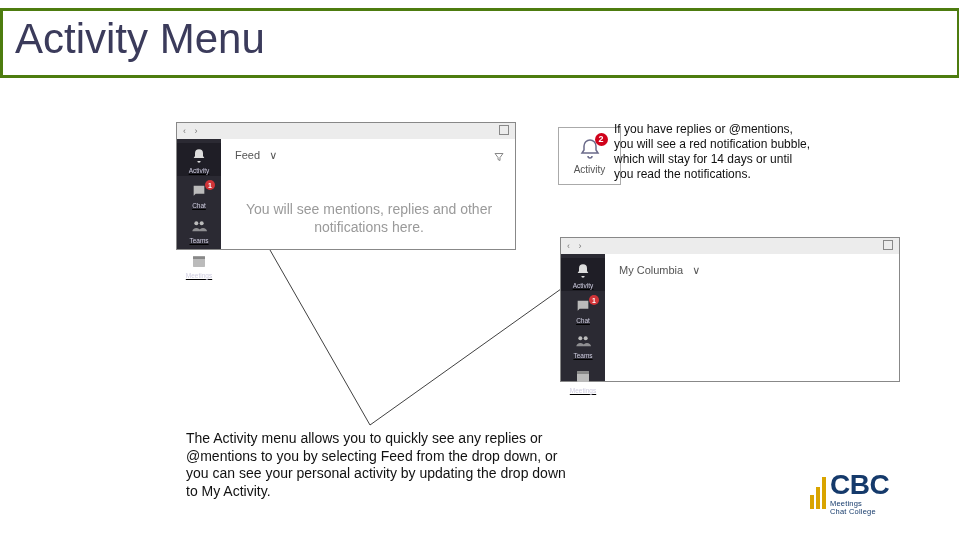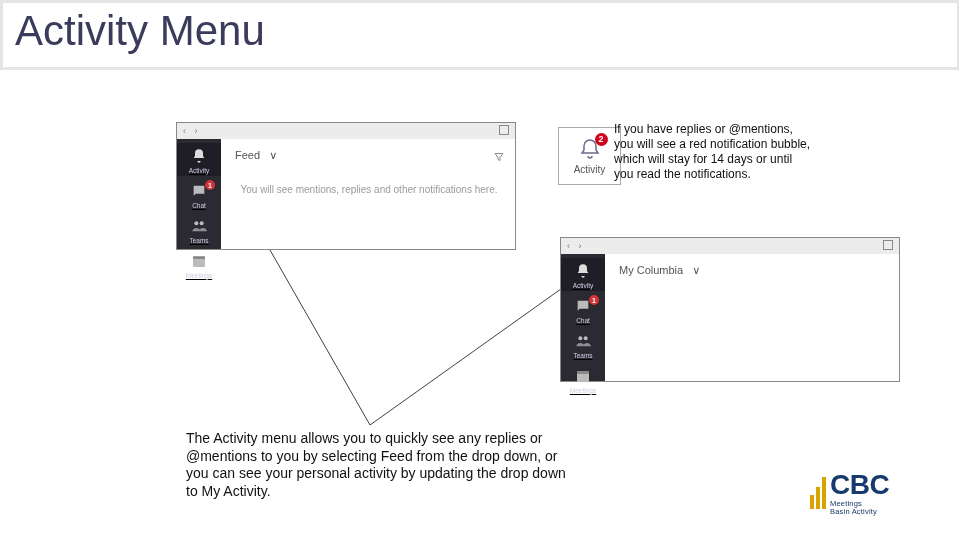--- a/index.html
+++ b/index.html
@@ -8,23 +8,23 @@
     height: 540px;
     background: #fff;
     font-family: Arial, Helvetica, sans-serif;
     position: relative;
     overflow: hidden;
   }
 
   
   .title-bar {
     position: absolute;
-    left: 0; top: 0;
+    left: 0; top: 8px;
     width: 959px; height: 70px;
-    background: #e5e5e5;
+    background: #4d7c0f;
   }
   .title-inner {
     position: absolute;
     left: 3px; top: 3px;
     width: 954px; height: 64px;
     background: #fff;
   }
   .title-text {
     position: absolute;
     left: 12px; top: 4px;
@@ -108,25 +108,26 @@
     font-size: 11px;
     color: #555;
   }
   .tw-filter {
     position: absolute;
     right: 10px;
     width: 12px; height: 12px;
   }
   .tw-msg {
     position: absolute;
-    font-size: 10px;
+    font-size: 14px;
     color: #9a9a9a;
     text-align: center;
     width: 260px;
     line-height: 1.3;
+    margin-top: 17px;
   }
 
   
   .activity-card {
     position: absolute;
     left: 558px; top: 127px;
     width: 63px; height: 58px;
     background: #fff;
     border: 1px solid #aaa;
     display: flex;
@@ -353,15 +354,15 @@
 
 <div class="logo">
   <div class="logo-mark">
     <div class="bar" style="height:14px;margin-top:18px"></div>
     <div class="bar" style="height:22px;margin-top:10px"></div>
     <div class="bar" style="height:32px;margin-top:0"></div>
   </div>
   <div class="logo-txt">
     <span class="big">CBC</span>
     <span class="small">Meetings</span>
-    <span class="small">Basin Activity</span>
+    <span class="small">Chat College</span>
   </div>
 </div>
 
 </body></html>

